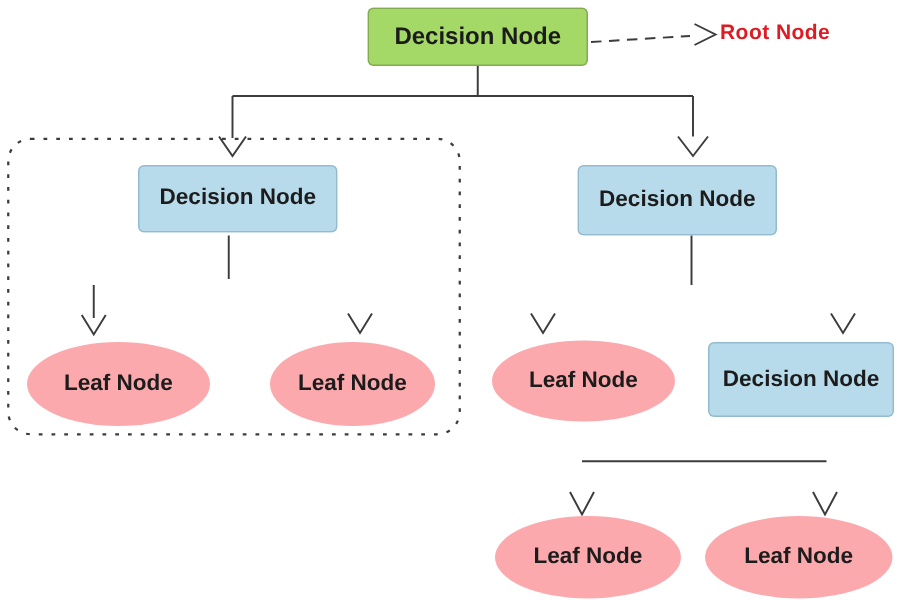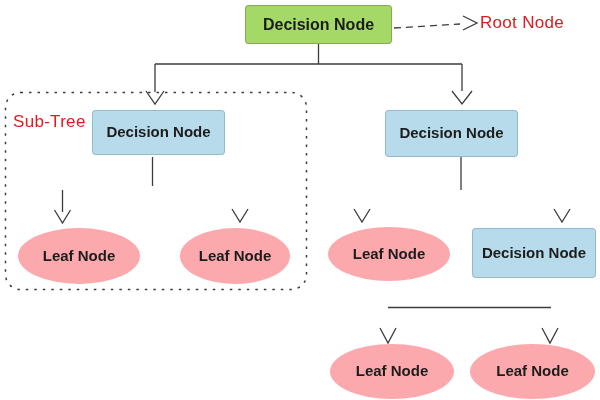--- a/index.html
+++ b/index.html
@@ -16,22 +16,22 @@
     position:absolute; display:flex; align-items:center; justify-content:center;
     font-size:15px; color:#1c1c1c; text-align:center; line-height:1.1;
     box-sizing:border-box;
     font-weight:bold;
   }
   .box { border-radius:4px; }
   .box.green { background:var(--decision-root-fill,#a4d867); border:1px solid rgba(90,120,50,.45); font-size:16px; }
   .box.blue  { background:var(--decision-fill,#b7dbea); border:1px solid rgba(80,130,160,.35); }
   .ellipse   { background:var(--leaf-fill,#fba9ac); border-radius:50%; }
   .red-label {
-    position:absolute; color:var(--annotation-red,#de1b22); font-weight:normal;
-    font-size:17px; letter-spacing:.3px; white-space:nowrap;
+    position:absolute; color:var(--annotation-red,#de1b22); font-weight:bold;
+    font-size:14px; letter-spacing:.3px; white-space:nowrap;
   }
 </style>
 </head>
 <body>
 
 <div class="canvas">
 
   <svg class="wires" viewBox="0 0 600 400">
 
     <rect class="dashed-box" x="5.5" y="92.5" width="301" height="197" rx="15"></rect>
@@ -54,21 +54,20 @@
 
     <line x1="388" y1="307.5" x2="551" y2="307.5"></line>
     <polyline points="380,328 388,343 396,328"></polyline>
     <polyline points="542,328 550,343 558,328"></polyline>
   </svg>
 
   <div class="node box green" style="left:245px; top:5px; width:147px; height:39px;">Decision Node</div>
 
   <div class="red-label" style="left:480px; top:13px;">Root Node</div>
 
-  <div class="red-label" style="left:13px; top:112px;">Sub-Tree</div>
 
   <div class="node box blue" style="left:92px; top:110px; width:133px; height:45px;">Decision Node</div>
 
   <div class="node ellipse" style="left:18px; top:228px; width:122px; height:56px;">Leaf Node</div>
 
   <div class="node ellipse" style="left:180px; top:228px; width:110px; height:56px;">Leaf Node</div>
 
   <div class="node box blue" style="left:385px; top:110px; width:133px; height:47px;">Decision Node</div>
 
   <div class="node ellipse" style="left:328px; top:227px; width:122px; height:54px;">Leaf Node</div>

